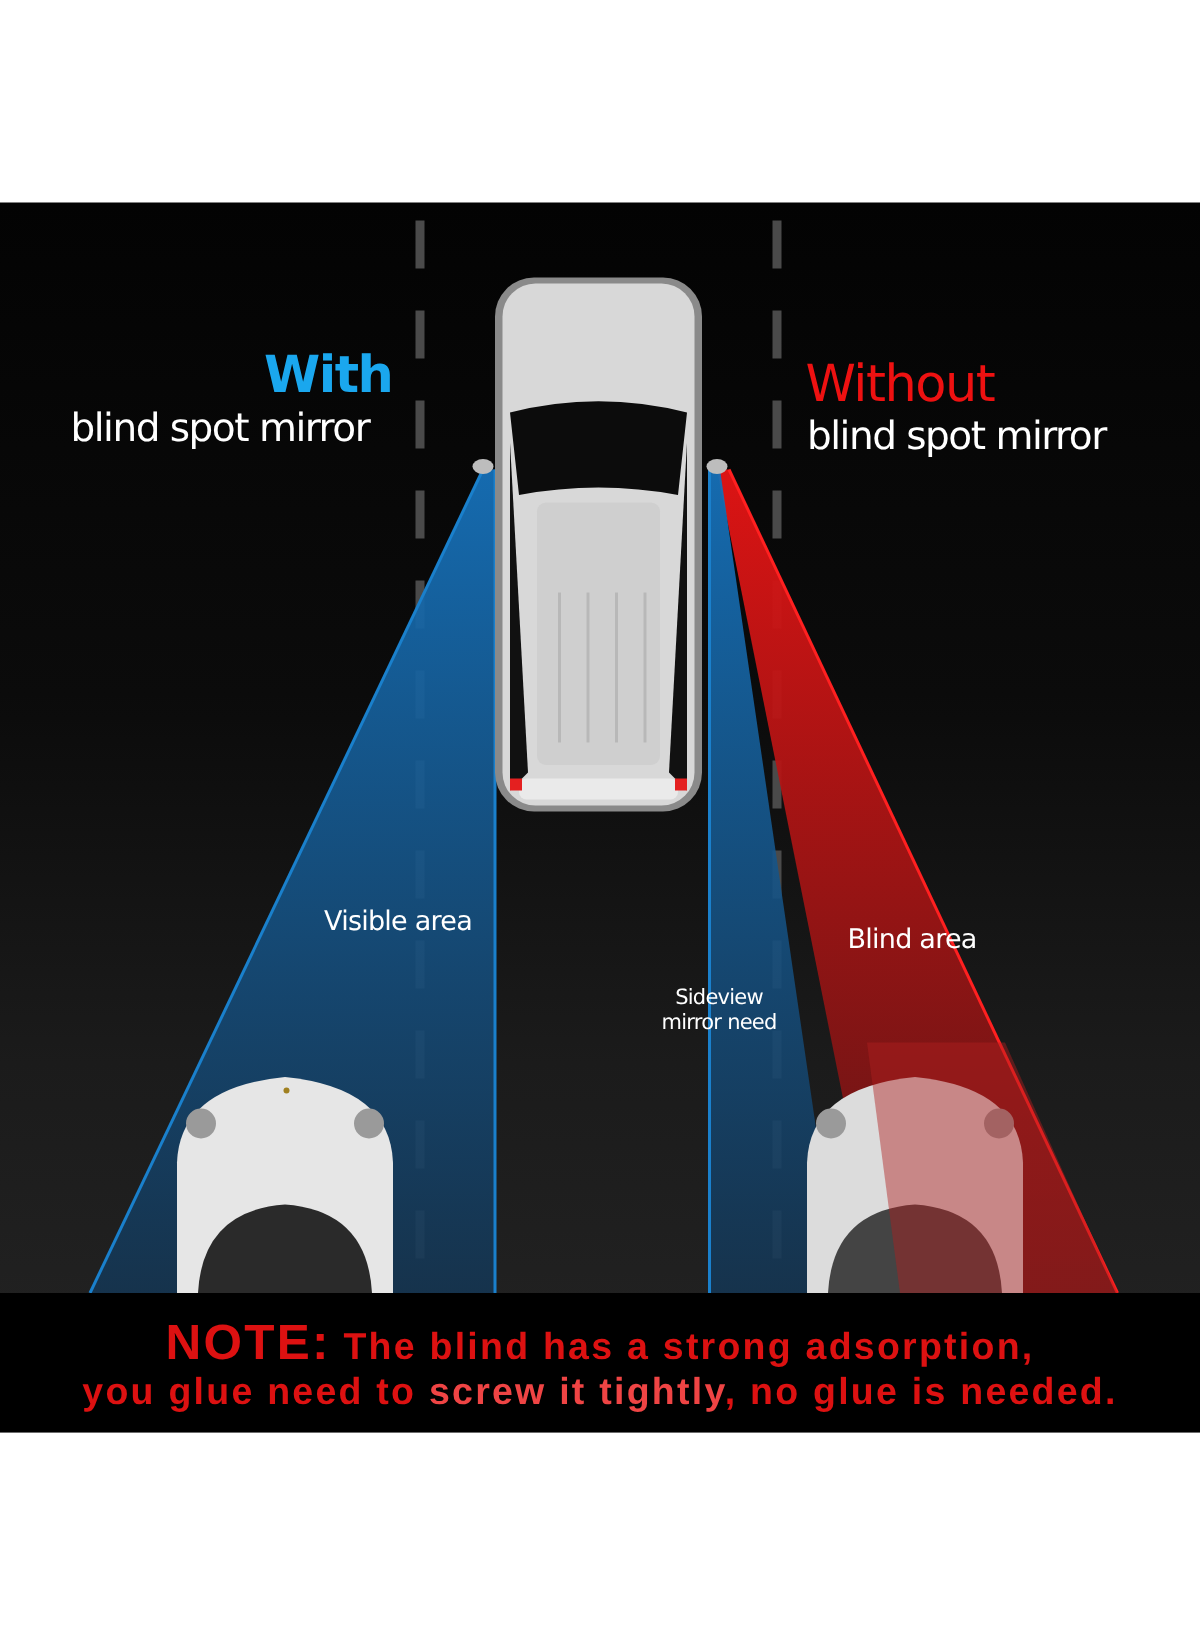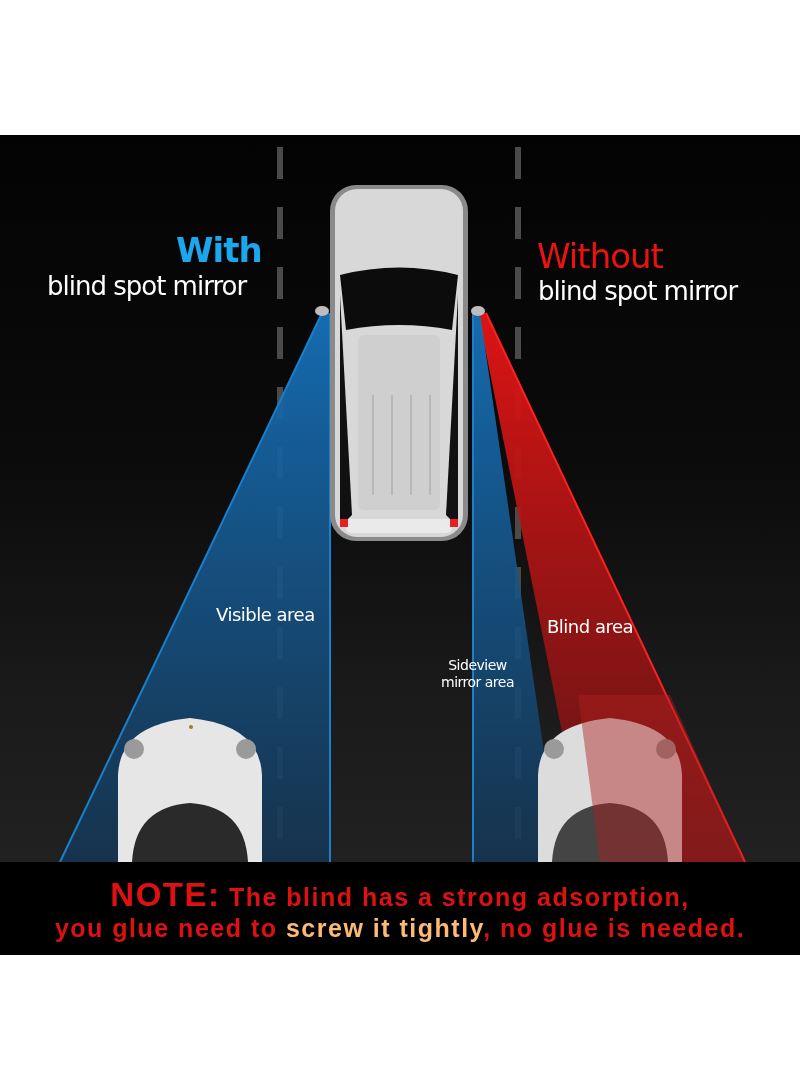--- a/index.html
+++ b/index.html
@@ -5,27 +5,27 @@
   html, body { margin:0; padding:0; background:#ffffff; }
   body { width:800px; height:1091px; position:relative; overflow:hidden; font-family:"Liberation Sans", sans-serif; }
   .panel { position:absolute; left:0; top:135px; width:776px; height:820px; background:linear-gradient(#030303 0%, #0b0b0b 40%, #1b1b1b 70%, #242424 100%); overflow:hidden;padding-left:36px; }
   svg.scene { position:absolute; left:0; top:0; }
   .label { position:absolute; color:#fff; font-family:"DejaVu Sans", sans-serif; white-space:nowrap; }
   .with-word { left:176px; top:95px; font-size:34px; font-weight:bold; color:#1aa7ee; letter-spacing:-1px; }
   .with-sub { left:47px; top:136px; font-size:26px; letter-spacing:-1px; }
   .without-word { left:537px; top:101px; font-size:34px; font-weight:normal; color:#ee1111; letter-spacing:-1px; }
   .without-sub { left:538px; top:141px; font-size:26px; letter-spacing:-1px; }
   .visible { left:216px; top:469px; font-size:18px; letter-spacing:-0.5px; }
-  .blind { left:547px; top:481px; font-size:18px; letter-spacing:-0.5px; }
+  .blind { left:565px; top:481px; font-size:18px; letter-spacing:-0.5px; }
   .sideview { left:441px; top:522px; font-size:14px; line-height:17px; text-align:center; letter-spacing:-0.5px; }
   .note { position:absolute; left:0; top:727px; width:800px; height:93px; background:#000; text-align:center; font-family:"Liberation Sans", sans-serif; font-weight:bold; letter-spacing:1.5px; }
   .note .l1 { position:absolute; top:14px; width:100%; font-size:25px; color:#dd1111; }
   .note .l1 .head { font-size:33px; }
   .note .l2 { position:absolute; top:52px; width:100%; font-size:25px; color:#dd1111; }
-  .note .white { color:#fdba74; }
+  .note .white { color:#ef4444; }
 </style>
 </head>
 <body>
 
 <div class="panel">
   <svg class="scene" width="800" height="820" viewBox="0 0 800 820">
     <defs>
       <linearGradient id="blueL" x1="0" y1="0" x2="0" y2="1">
         <stop offset="0" stop-color="#1670b8" stop-opacity="0.95"></stop>
         <stop offset="1" stop-color="#143654" stop-opacity="0.85"></stop>
@@ -112,21 +112,21 @@
 
   <div class="label with-word">With</div>
   <div class="label with-sub">blind spot mirror</div>
   <div class="label without-word">Without</div>
   <div class="label without-sub">blind spot mirror</div>
 
   <div class="label visible">Visible area</div>
   <div class="label blind">Blind area</div>
   <div class="label sideview">
     <div>Sideview</div>
-    <div>mirror area</div>
+    <div>mirror need</div>
   </div>
 
   <div class="note">
     <div class="l1">
       <span class="head">NOTE:</span><span> The blind has a strong adsorption,</span>
     </div>
     <div class="l2">
       <span>you glue need to </span><span class="white">screw it tightly</span><span>, no glue is needed.</span>
     </div>
   </div>

